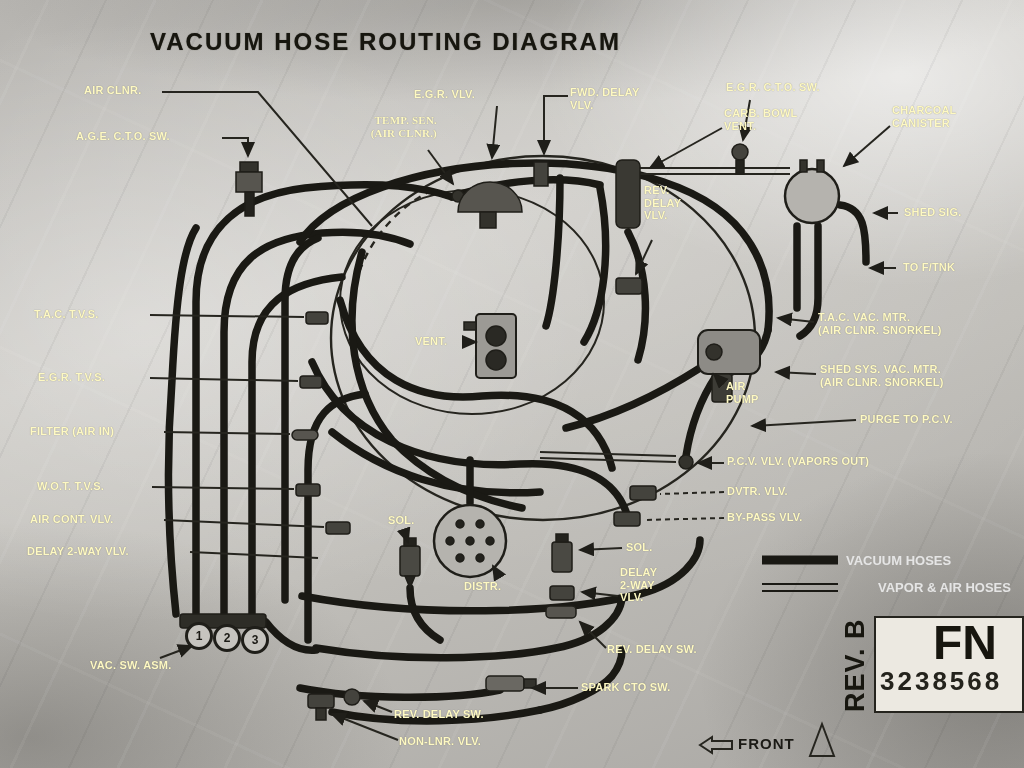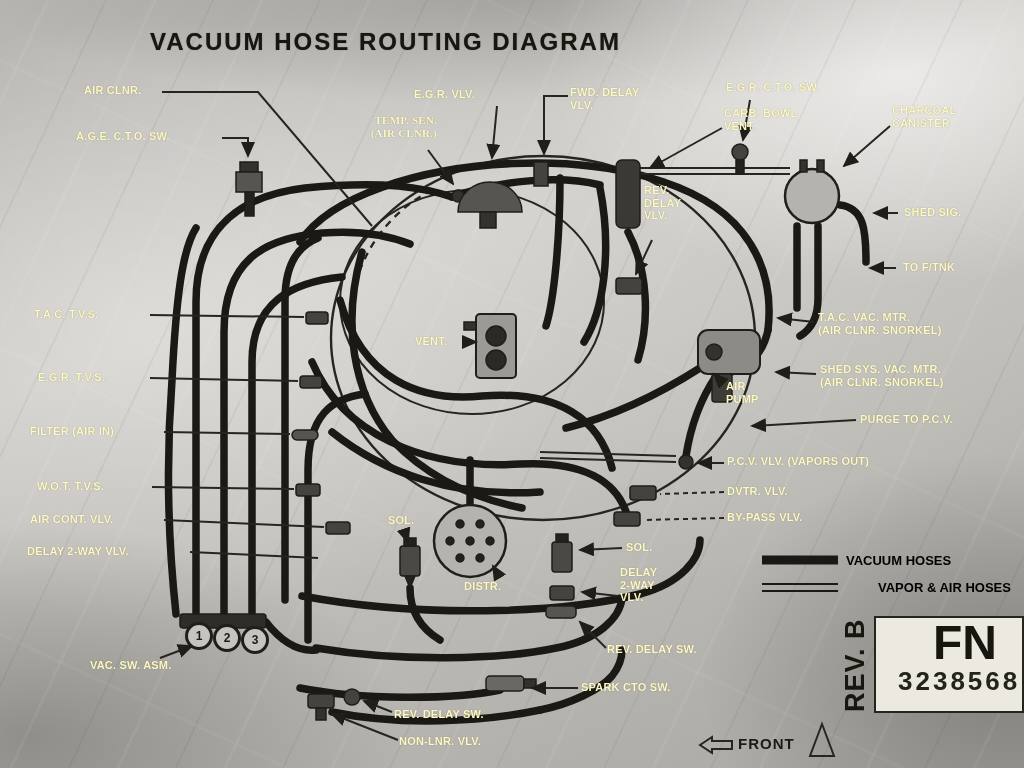--- a/index.html
+++ b/index.html
@@ -26,25 +26,25 @@
   .lbl{position:absolute;font-size:11px;font-weight:bold;color:#fef9c3;
        white-space:pre-line;line-height:1.15;letter-spacing:.2px;
        text-shadow:0 0 1px rgba(27,26,21,.45);}
   .ctr{text-align:right;font-family:Liberation Serif, serif;}
   .port{position:absolute;width:22px;height:22px;border-radius:50%;
         border:3px solid #1f1e19;background:#c6c4bf;display:flex;
         align-items:center;justify-content:center;font-size:12px;font-weight:bold;color:#1b1a15;}
   .titleblock{position:absolute;left:874px;top:616px;width:150px;height:97px;
         background:#ece9e1;border:2px solid #25241e;box-sizing:border-box;overflow:hidden;}
   .fn{font-size:48px;font-weight:bold;color:#17160f;text-align:center;line-height:1.05;margin-top:0px;margin-left:32px;}
-  .pn{font-size:26px;font-weight:bold;color:#24231c;letter-spacing:3px;padding-left:22px;margin-top:-2px;}
+  .pn{font-size:26px;font-weight:bold;color:#24231c;letter-spacing:3px;padding-left:4px;margin-top:-2px;}
   .revb{position:absolute;left:840px;top:712px;width:100px;font-size:27px;font-weight:bold;
         color:#17160f;transform:rotate(-90deg);transform-origin:0 0;letter-spacing:1px;}
   .front{position:absolute;left:738px;top:735px;font-size:15px;font-weight:bold;color:#1b1a15;letter-spacing:1px;}
-  .legend-text{position:absolute;font-size:13px;font-weight:bold;color:#000000;}
+  .legend-text{position:absolute;font-size:13px;font-weight:bold;color:#e5e5e5;}
 </style>
 </head>
 <body>
 
 <div class="stage">
   <div class="photo-bg"></div>
   <div class="streaks"></div>
 
   <svg class="art" width="1024" height="768" viewBox="0 0 1024 768">
     <defs>

